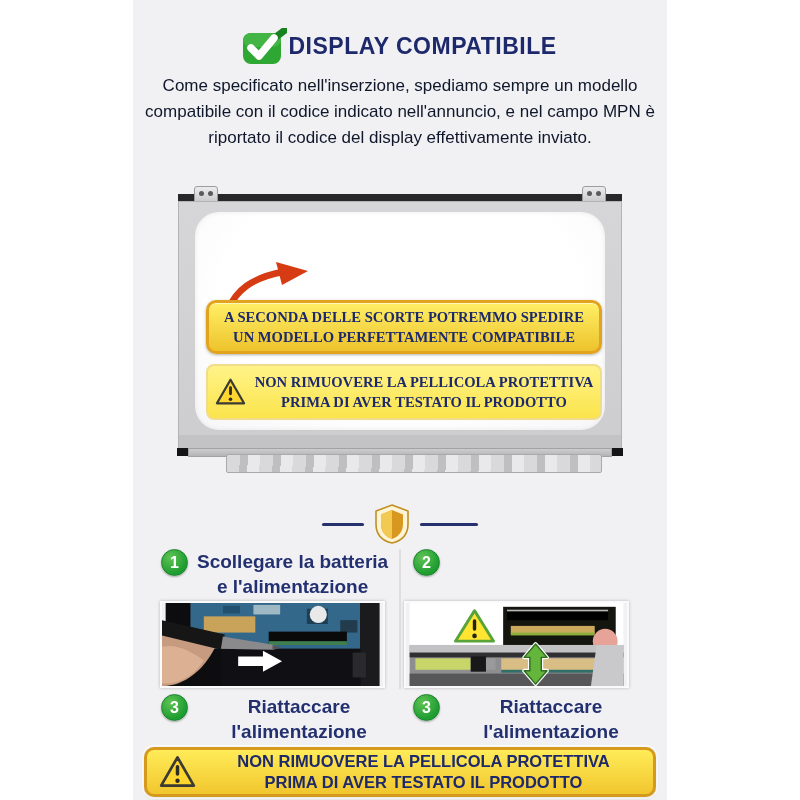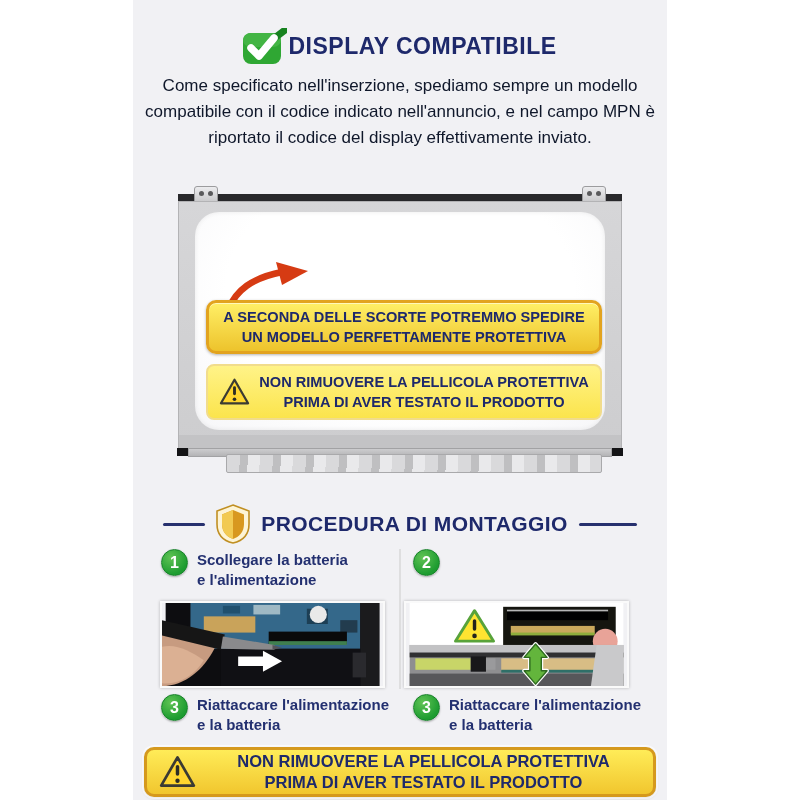--- a/index.html
+++ b/index.html
@@ -7,21 +7,21 @@
   .column { position:relative; width:534px; height:800px; margin:0 auto; background:#f1f1f4; }
 
   
   .header { position:absolute; top:24px; left:0; right:0; height:44px; display:flex; align-items:center; justify-content:center; gap:1px; }
   .header h1 { font-size:23px; font-weight:bold; color:#1e296b; letter-spacing:0.5px; }
 
   
   .intro { position:absolute; top:73px; left:12px; right:12px; text-align:center; font-size:17px; line-height:1.52; color:#0f172a; }
 
   
-  .panel { position:absolute; top:186px; left:45px; width:444px; height:287px; }
+  .panel { position:absolute; top:186px; left:45px; width:444px; height:287px;font-family:Liberation Serif, serif; }
   .bracket { position:absolute; top:0; width:24px; height:20px; background:linear-gradient(#ececee,#c2c2c4); border:1px solid #9c9c9e; border-radius:3px; }
   .bracket.l { left:16px; } .bracket.r { right:16px; }
   .bracket i { position:absolute; top:4px; width:5px; height:5px; border-radius:50%; background:#5a5a5c; }
   .bracket i:first-child { left:4px; } .bracket i:last-child { right:4px; }
   .strip-top { position:absolute; top:8px; left:0; right:0; height:7px; background:#28282b; }
   .panel-body { position:absolute; top:15px; left:0; right:0; bottom:24px; background:linear-gradient(#d6d6d8,#cdcdcf); border:1px solid #b3b3b5; }
   .panel-body::after { content:""; position:absolute; left:0; right:0; bottom:0; height:13px; background:#c3c3c5; }
   .screen { position:absolute; top:10px; left:16px; right:16px; bottom:18px; background:radial-gradient(ellipse at 50% 35%, #ffffff 60%, #f6f6f8); border-radius:24px; box-shadow:inset 0 0 5px rgba(0,0,0,0.08); }
   .pcb-bar { position:absolute; bottom:16px; left:10px; right:10px; height:9px; background:linear-gradient(#cdcdcf,#b4b4b6); border:1px solid #a2a2a4; }
   .chip { position:absolute; bottom:17px; width:17px; height:8px; background:#141416; }
@@ -39,21 +39,21 @@
   .proc-head .rule { height:3px; background:#27316e; border-radius:2px; }
   .rule.rl { width:42px; } .rule.rr { width:58px; }
   .proc-head h2 { font-size:21px; font-weight:bold; color:#1e296b; letter-spacing:0.4px; }
 
   .vdivider { position:absolute; top:549px; left:266px; width:2px; height:140px; background:#dededf; }
 
   
   .step { position:absolute; display:flex; gap:9px; align-items:flex-start; width:240px; }
   .step .num { flex-shrink:0; width:27px; height:27px; border-radius:50%; background:radial-gradient(circle at 35% 30%, #5fc354, #1d9c30 70%); border:1px solid #178229; color:#fff; font-weight:bold; font-size:16px; display:flex; align-items:center; justify-content:center; box-shadow:0 1px 2px rgba(0,0,0,0.3); }
   .step .txt { padding-top:1px; }
-  .step .txt span { display:block; font-size:15px; font-weight:bold; color:#233070; line-height:1.3; }
+  .step .txt span { display:block; font-size:19px; font-weight:bold; color:#233070; line-height:1.3;text-align:center; }
   .s1 { top:549px; left:28px; } .s2 { top:549px; left:280px; }
   .s3a { top:694px; left:28px; } .s3b { top:694px; left:280px; }
 
   
   .photo { position:absolute; top:601px; width:225px; height:87px; border:2px solid #fafafa; box-shadow:0 0 3px rgba(0,0,0,0.25); }
   .photo.left { left:27px; } .photo.right { left:271px; }
   .photo svg { display:block; }
 
   
   .banner { position:absolute; top:747px; left:11px; width:512px; height:50px; border-radius:10px; border:3px solid #d5991d; background:linear-gradient(#ffec58,#f1c62e); box-shadow:0 0 0 2px rgba(255,255,255,0.65), 0 1px 3px rgba(0,0,0,0.25); display:flex; align-items:center; padding:0 12px; gap:10px; }
@@ -95,21 +95,21 @@
     <div class="pcb-bar"></div>
     <div class="foil"></div>
 
     <svg class="red-arrow" width="100" height="48" viewBox="0 0 100 48">
       <path d="M10,48 C18,28 34,16 64,10" stroke="#d63b13" stroke-width="6.5" fill="none"></path>
       <polygon points="58,0 90,9 64,23" fill="#d63b13"></polygon>
     </svg>
 
     <div class="note1">
       <span>A SECONDA DELLE SCORTE POTREMMO SPEDIRE</span>
-      <span>UN MODELLO PERFETTAMENTE PROTETTIVA</span>
+      <span>UN MODELLO PERFETTAMENTE COMPATIBILE</span>
     </div>
 
     <div class="note2">
       <svg width="31" height="28" viewBox="0 0 34 31">
         <polygon points="17,2 32,28 2,28" fill="#ffd62e" stroke="#3b3b33" stroke-width="2.5" stroke-linejoin="round"></polygon>
         <rect x="15.4" y="9" width="3.2" height="10" rx="1.6" fill="#2d2d26"></rect>
         <circle cx="17" cy="23.5" r="2" fill="#2d2d26"></circle>
       </svg>
       <div class="txt">
         <span>NON RIMUOVERE LA PELLICOLA PROTETTIVA</span>
@@ -118,21 +118,20 @@
     </div>
   </div>
 
   <div class="proc-head">
     <span class="rule rl"></span>
     <svg width="34" height="40" viewBox="0 0 34 40">
       <path d="M17,1 L33,7 V20 C33,31 26,37 17,39 C8,37 1,31 1,20 V7 Z" fill="#fdf4d5" stroke="#c08f22" stroke-width="1.6"></path>
       <path d="M17,6 L28,10.5 V20 C28,28 23,33 17,35 C11,33 6,28 6,20 V10.5 Z" fill="#d8981f"></path>
       <path d="M17,6 L6,10.5 V20 C6,28 11,33 17,35 Z" fill="#f2ca52"></path>
     </svg>
-    <h2>PROCEDURA DI MONTAGGIO</h2>
     <span class="rule rr"></span>
   </div>
 
   <div class="vdivider"></div>
 
   <div class="step s1">
     <span class="num">1</span>
     <div class="txt">
       <span>Scollegare la batteria</span>
       <span>e l'alimentazione</span>

